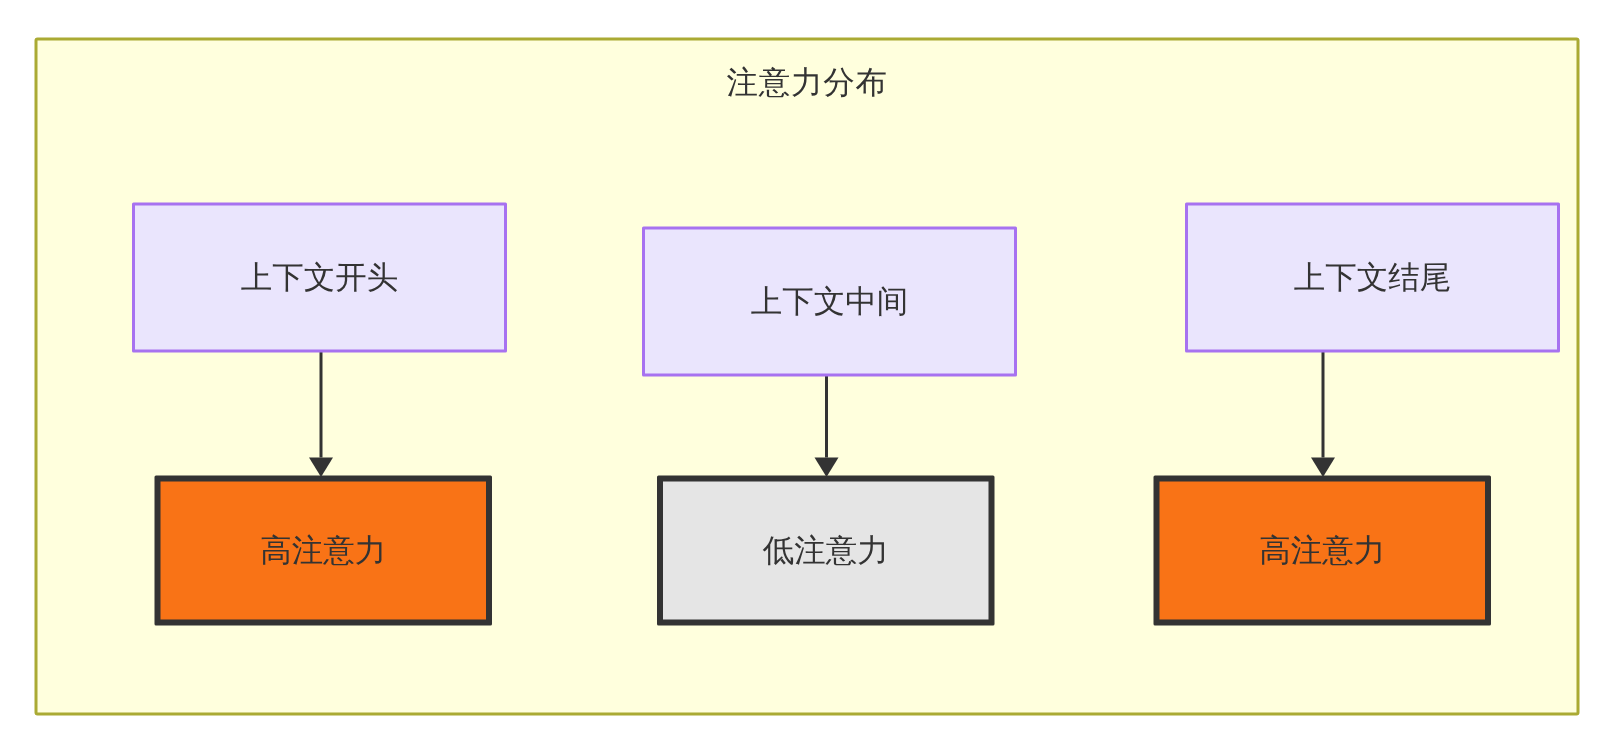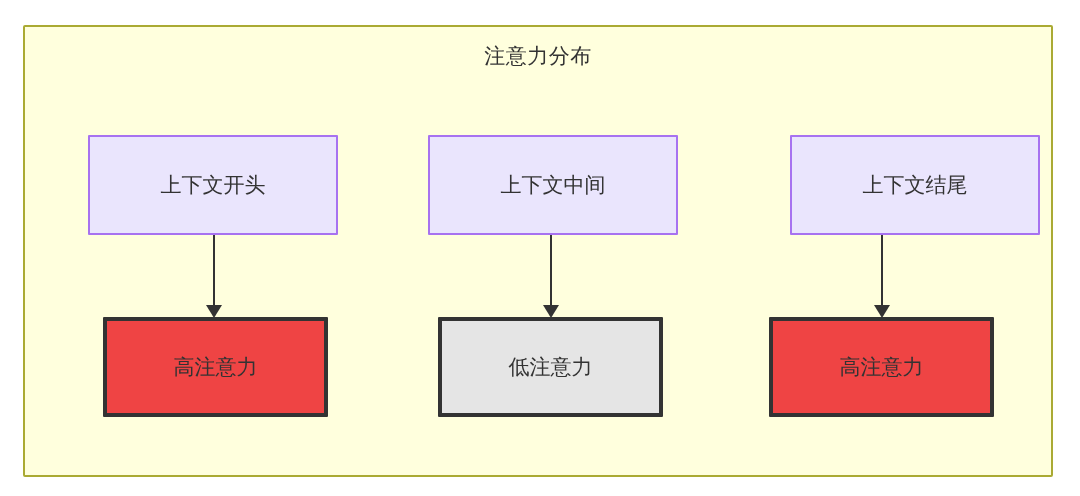--- a/index.html
+++ b/index.html
@@ -81,26 +81,26 @@
   }
 
   .node-bottom {
     width: 225px;
     height: 100px;
     border: 4px solid #333333;
     border-radius: 1px;
     font-size: 21px;
   }
 
-  .fill-green  { background: #ef4444; }
+  .fill-green  { background: #f97316; }
   .fill-red    { background: #e5e5e5; }
 
   
   #node-ctx-start  { left: 88px;  top: 92px; }
-  #node-ctx-middle { left: 428px; top: 92px; }
+  #node-ctx-middle { left: 428px; top: 108px; }
   #node-ctx-end    { left: 790px; top: 92px; }
 
   
   #node-attn-high-1 { left: 103px; top: 317px; }
   #node-attn-low    { left: 438px; top: 317px; }
   #node-attn-high-2 { left: 769px; top: 317px; }
 </style>
 </head>
 <body>
 

